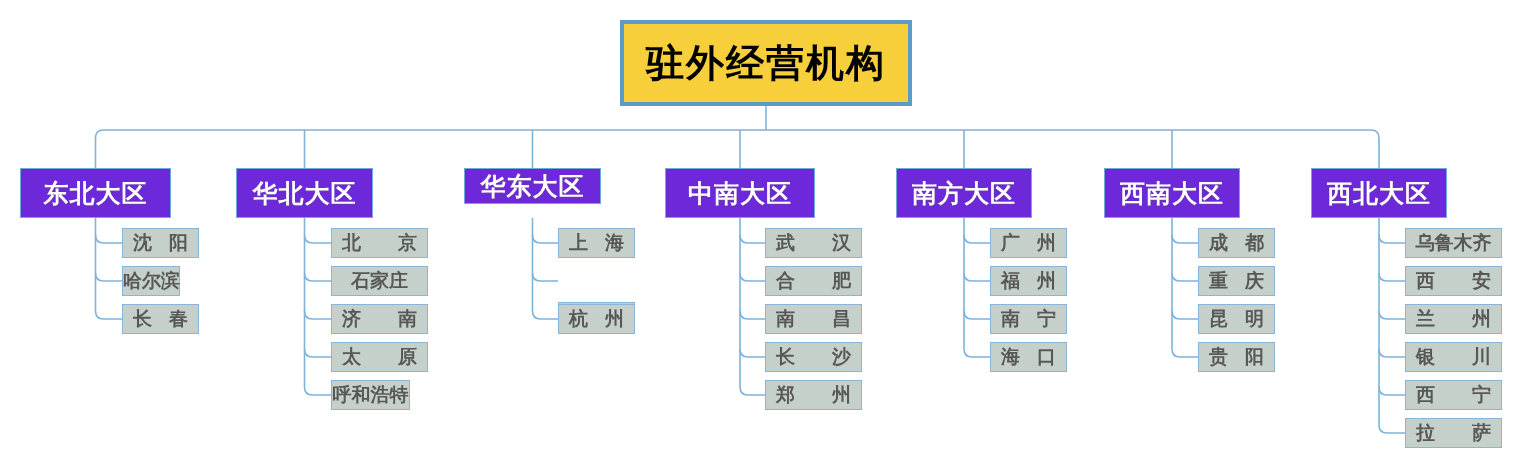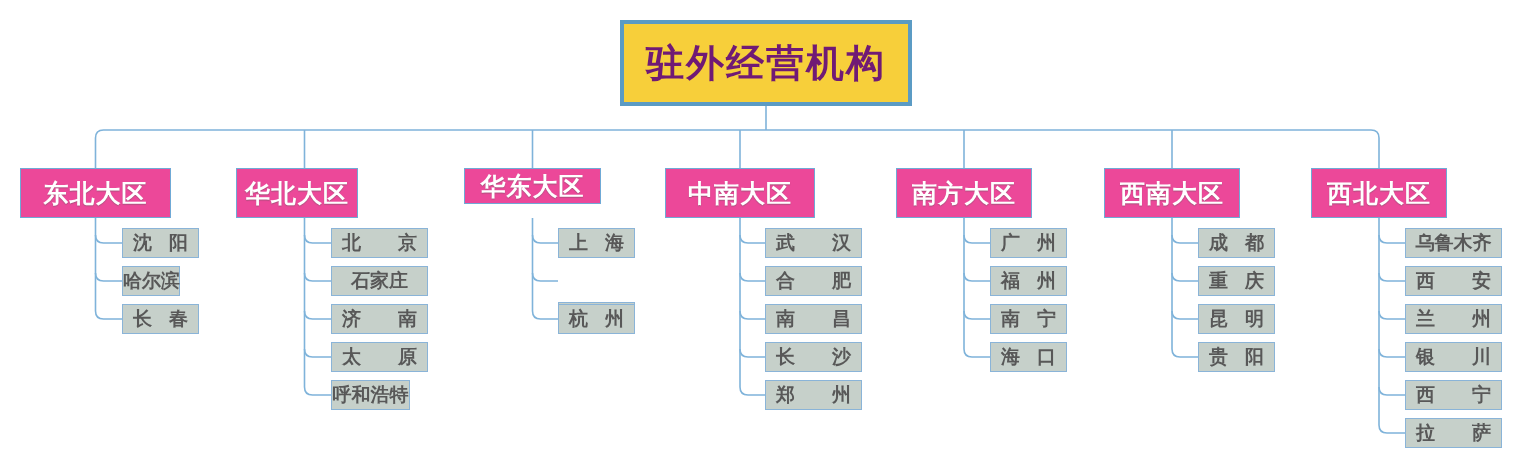--- a/index.html
+++ b/index.html
@@ -33,27 +33,27 @@
     position: absolute;
     box-sizing: border-box;
     display: flex;
     align-items: center;
     justify-content: center;
     white-space: nowrap;
   }
   .root-node {
     background: #F7CF3A;
     border: 4px solid #5B9BC4;
-    color: #701a75;
+    color: #000000;
     font-size: 38px;
     font-weight: bold;
     letter-spacing: 2px;
   }
   .region-node {
-    background: #ec4899;
+    background: #6d28d9;
     border: 1px solid #6FA9D6;
     color: #FFFFFF;
     font-size: 25px;
     font-weight: bold;
     letter-spacing: 1px;
     text-shadow: 0 1px 1px rgba(90,90,90,0.45);
   }
   .city-node {
     background: #C6D0CA;
     border: 1px solid #8AB4D8;
@@ -125,21 +125,21 @@
       </div>
       <div class="node city-node spread" style="left: 122px; top: 228px; width: 77px; height: 30px;">
         <span class="city-label">沈 阳</span>
       </div>
       <div class="node city-node" style="left: 122px; top: 266px; width: 58px; height: 30px;">
         <span class="city-label">哈尔滨</span>
       </div>
       <div class="node city-node spread" style="left: 122px; top: 304px; width: 77px; height: 30px;">
         <span class="city-label">长 春</span>
       </div>
-      <div class="node region-node" style="left: 236px; top: 168px; width: 122px; height: 50px;">
+      <div class="node region-node" style="left: 236px; top: 168px; width: 137px; height: 50px;">
         <span class="city-label">华北大区</span>
       </div>
       <div class="node city-node spread" style="left: 331px; top: 228px; width: 97px; height: 30px;">
         <span class="city-label">北 京</span>
       </div>
       <div class="node city-node" style="left: 331px; top: 266px; width: 97px; height: 30px;">
         <span class="city-label">石家庄</span>
       </div>
       <div class="node city-node spread" style="left: 331px; top: 304px; width: 97px; height: 30px;">
         <span class="city-label">济 南</span>

